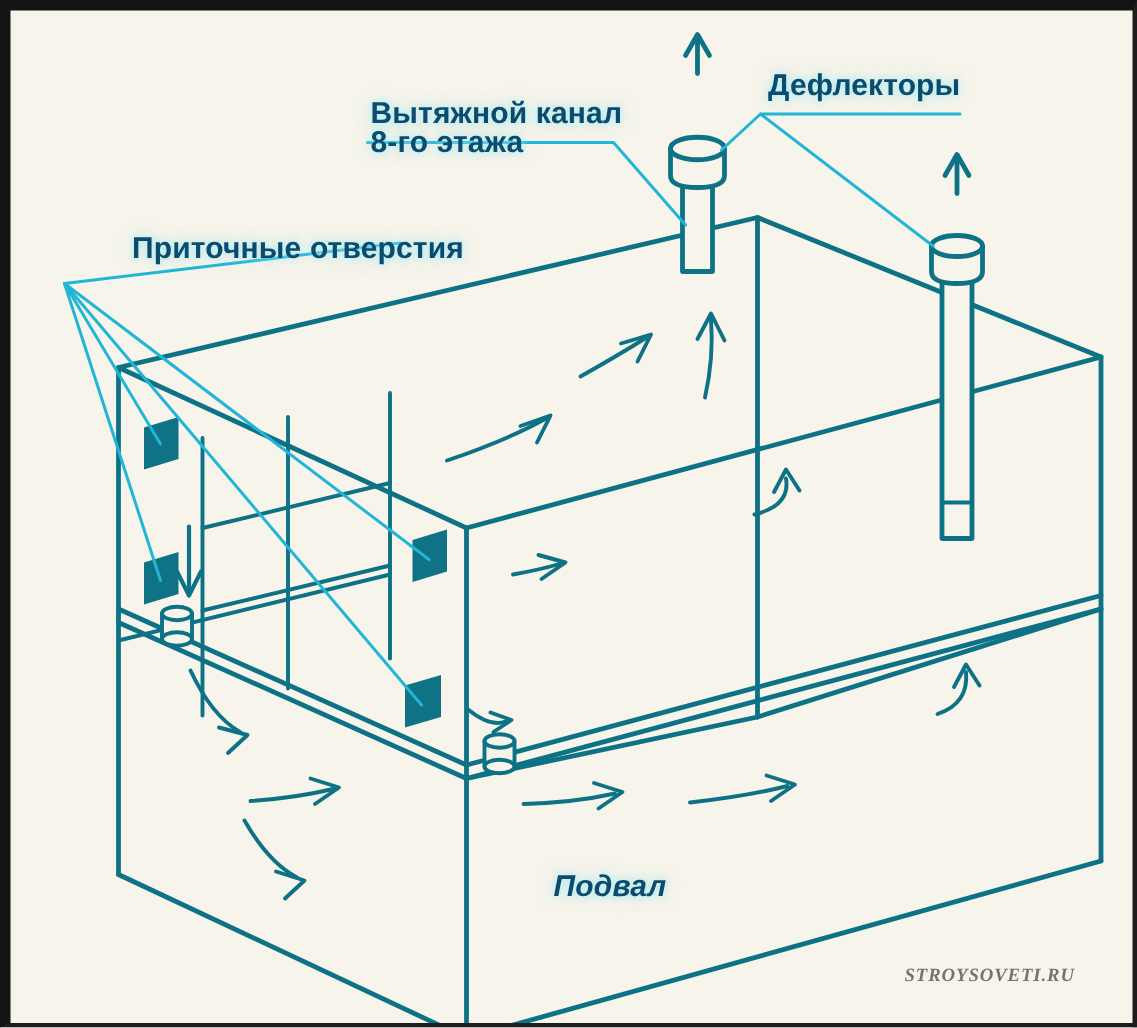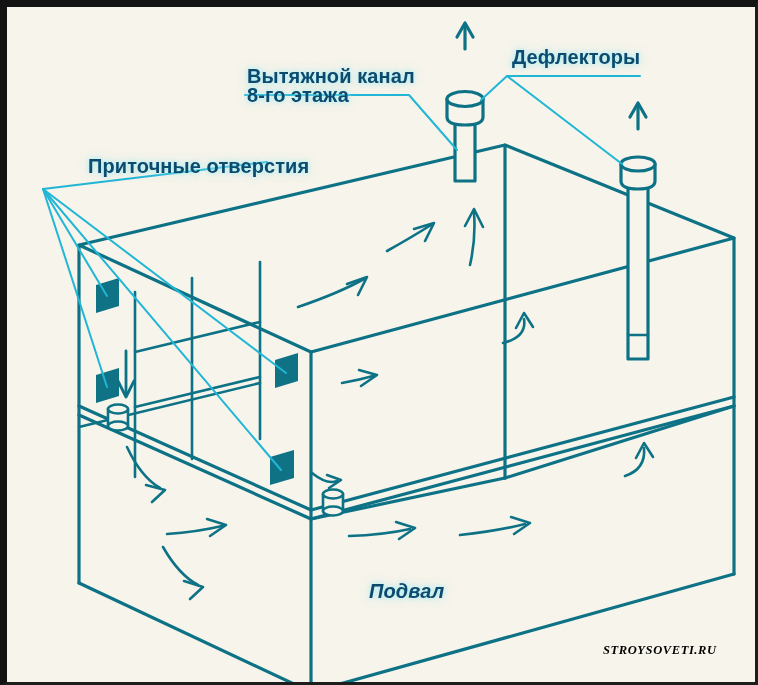--- a/index.html
+++ b/index.html
@@ -24,21 +24,21 @@
     line-height:19px;
     white-space:pre;
     text-shadow:0 0 5px rgba(150,235,245,.85),0 0 10px rgba(170,240,250,.5);
   }
   #lbl-vytyazhnoy{left:240px;top:60px;}
   #lbl-deflektory{left:505px;top:41px;}
   #lbl-pritochnye{left:54px;top:150px;margin-left:27px;}
   #lbl-podval{left:362px;top:575px;font-style:italic;}
   #watermark{
     position:absolute;left:596px;top:636px;
-    color:#000000;font-family:"Liberation Serif",serif;
+    color:#737373;font-family:"Liberation Serif",serif;
     font-weight:bold;font-style:italic;font-size:12.5px;
     letter-spacing:.6px;
   }
 </style>
 </head>
 <body>
 
 <div id="frame">
 
   <svg width="758" height="685" viewBox="0 0 758 685">

